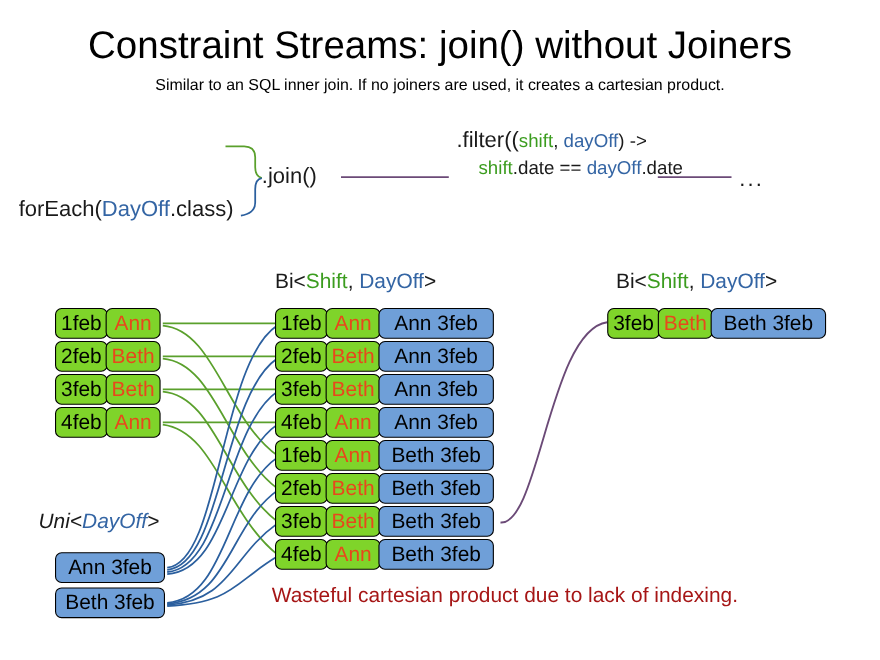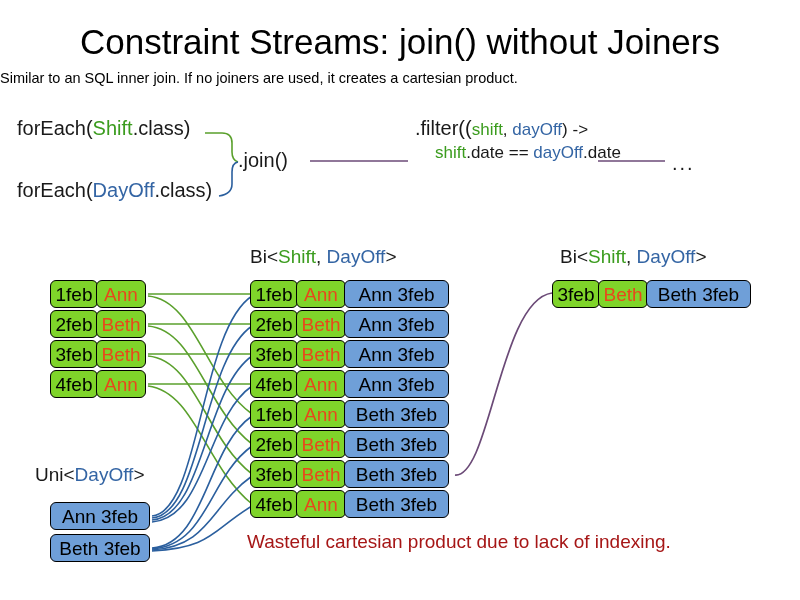--- a/index.html
+++ b/index.html
@@ -10,21 +10,21 @@
   }
   #stage{position:absolute;left:0;top:0;width:800px;height:600px;}
   .abs{position:absolute;}
 
   
   #title{
     left:0;top:22px;width:800px;text-align:center;
     font-size:35px;color:#000;white-space:nowrap;
   }
   #subtitle{
-    left:0;top:70px;width:800px;text-align:left;
+    left:0;top:70px;width:800px;text-align:center;
     font-size:14.5px;color:#000;white-space:nowrap;
   }
 
   
   .code{font-size:20px;color:#1a1a1a;white-space:nowrap;line-height:1;}
   .code.sm{font-size:17px;}
   .green{color:#3b9c1e;}
   .blue{color:#3465a4;}
   .blk{color:#1a1a1a;}
 
@@ -36,21 +36,21 @@
   #filter-2{left:435px;top:144px;}
   #filter-3{left:435px;top:166px;}
   #filter-4{left:470px;top:190px;}
   #dots{left:672px;top:152px;font-size:20px;color:#1a1a1a;letter-spacing:2px;}
 
   
   .streamlbl{font-size:19px;white-space:nowrap;color:#1a1a1a;}
   #lbl-uni-shift{left:50px;top:246px;}
   #lbl-bi-mid{left:250px;top:246px;}
   #lbl-bi-right{left:560px;top:246px;}
-  #lbl-uni-dayoff{left:35px;top:464px;}
+  #lbl-uni-dayoff{left:35px;top:464px;font-style:italic;}
   .seg{
     box-sizing:border-box;height:28px;
     display:flex;align-items:center;justify-content:center;
     border:1.6px solid #000;border-radius:6px;
     font-size:19px;line-height:1;white-space:nowrap;
   }
   .seg-green{background:#7fd42a;}
   .seg-blue{background:#6f9fd8;}
   .txt-date{color:#000;}
   .txt-name{color:#e8481c;}
@@ -111,21 +111,20 @@
       <path class="ln-blue" d="M152,550 C210,546 210,506 252,476"></path>
       <path class="ln-blue" d="M152,551 C212,548 212,530 252,506"></path>
     </g>
 
     <path class="ln-purple" d="M455,475 C490,478 500,300 552,293"></path>
   </svg>
 
   <div class="abs" id="title">Constraint Streams: join() without Joiners</div>
   <div class="abs" id="subtitle">Similar to an SQL inner join. If no joiners are used, it creates a cartesian product.</div>
 
-  <div class="abs code" id="fe-shift"><span class="blk">forEach(</span><span class="green">Shift</span><span class="blk">.class)</span></div>
 
   <div class="abs code" id="fe-dayoff"><span class="blk">forEach(</span><span class="blue">DayOff</span><span class="blk">.class)</span></div>
 
   <div class="abs code" id="join-lbl">.join()</div>
 
   <div class="abs code sm" id="filter-1"><span class="blk" style="font-size:20px;">.filter((</span><span class="green">shift</span><span class="blk">, </span><span class="blue">dayOff</span><span class="blk">) -&gt;</span></div>
 
   <div class="abs code sm" id="filter-2"><span class="green">shift</span><span class="blk">.date == </span><span class="blue">dayOff</span><span class="blk">.date</span></div>
 
 

